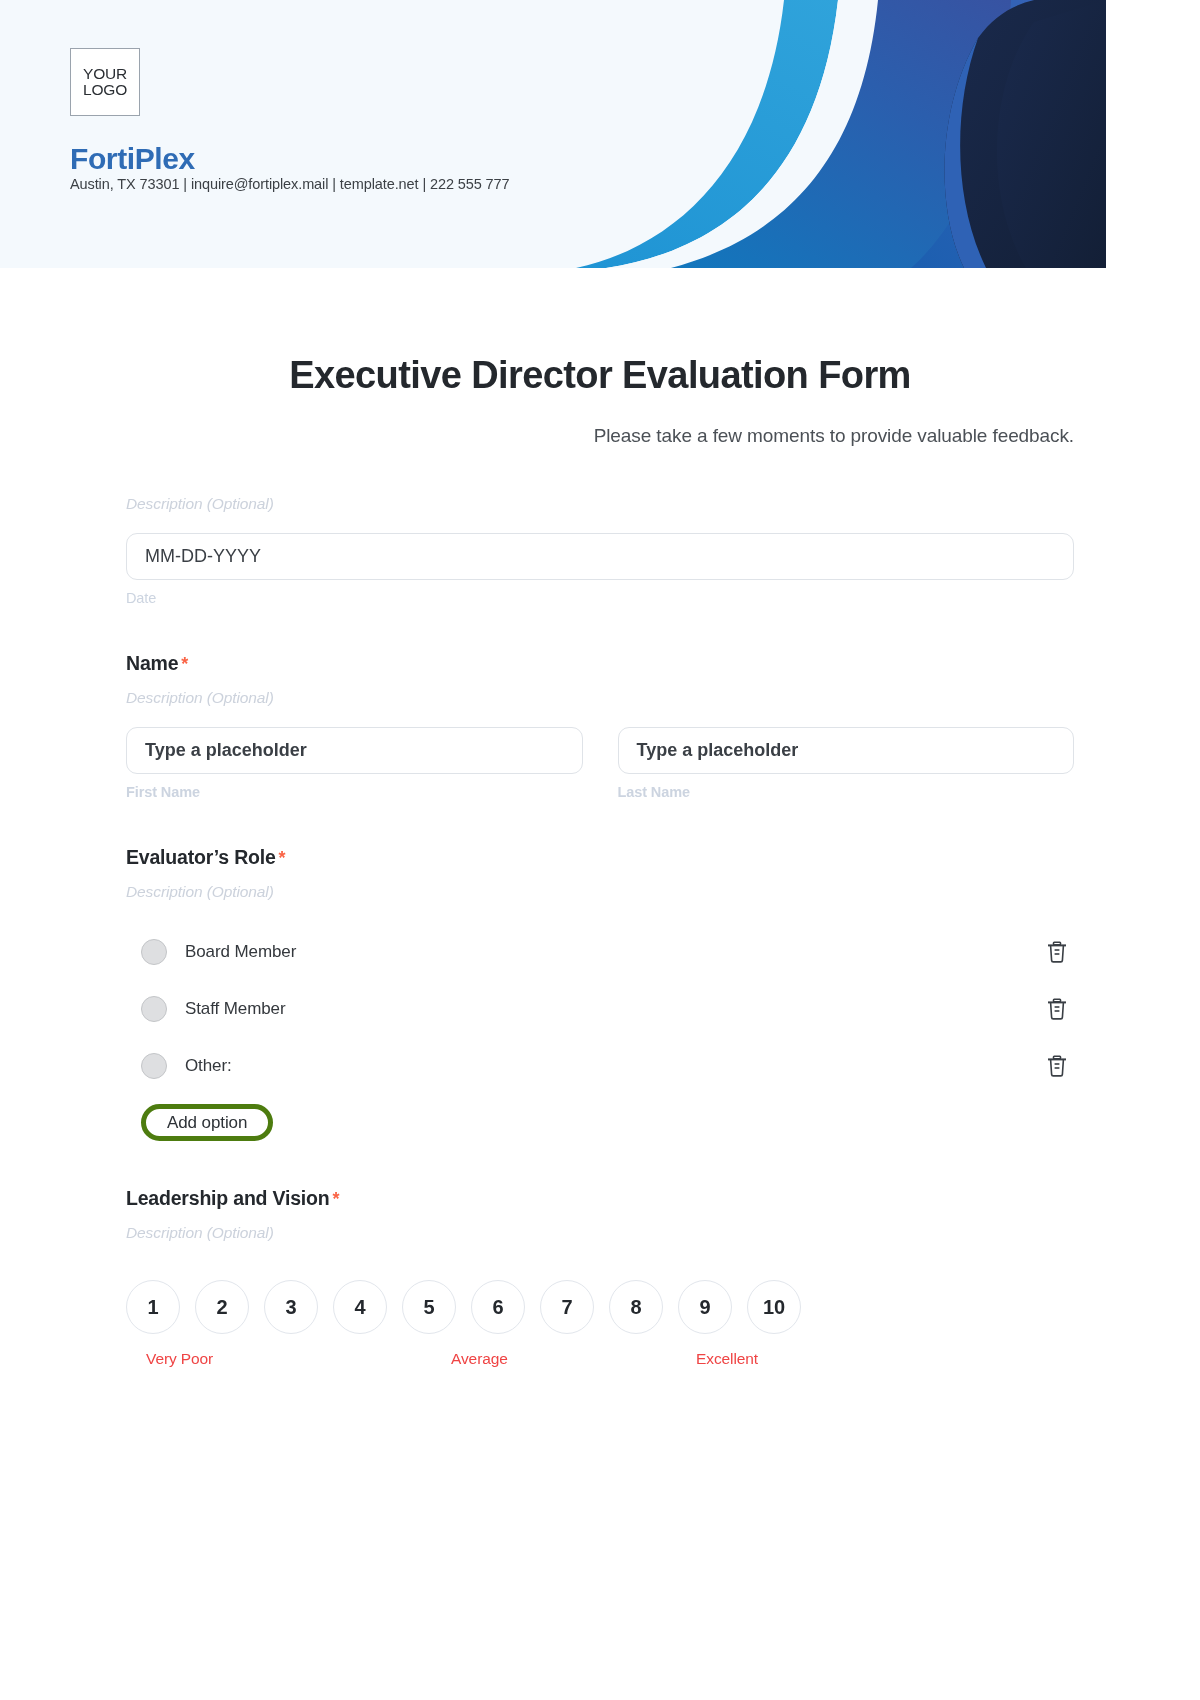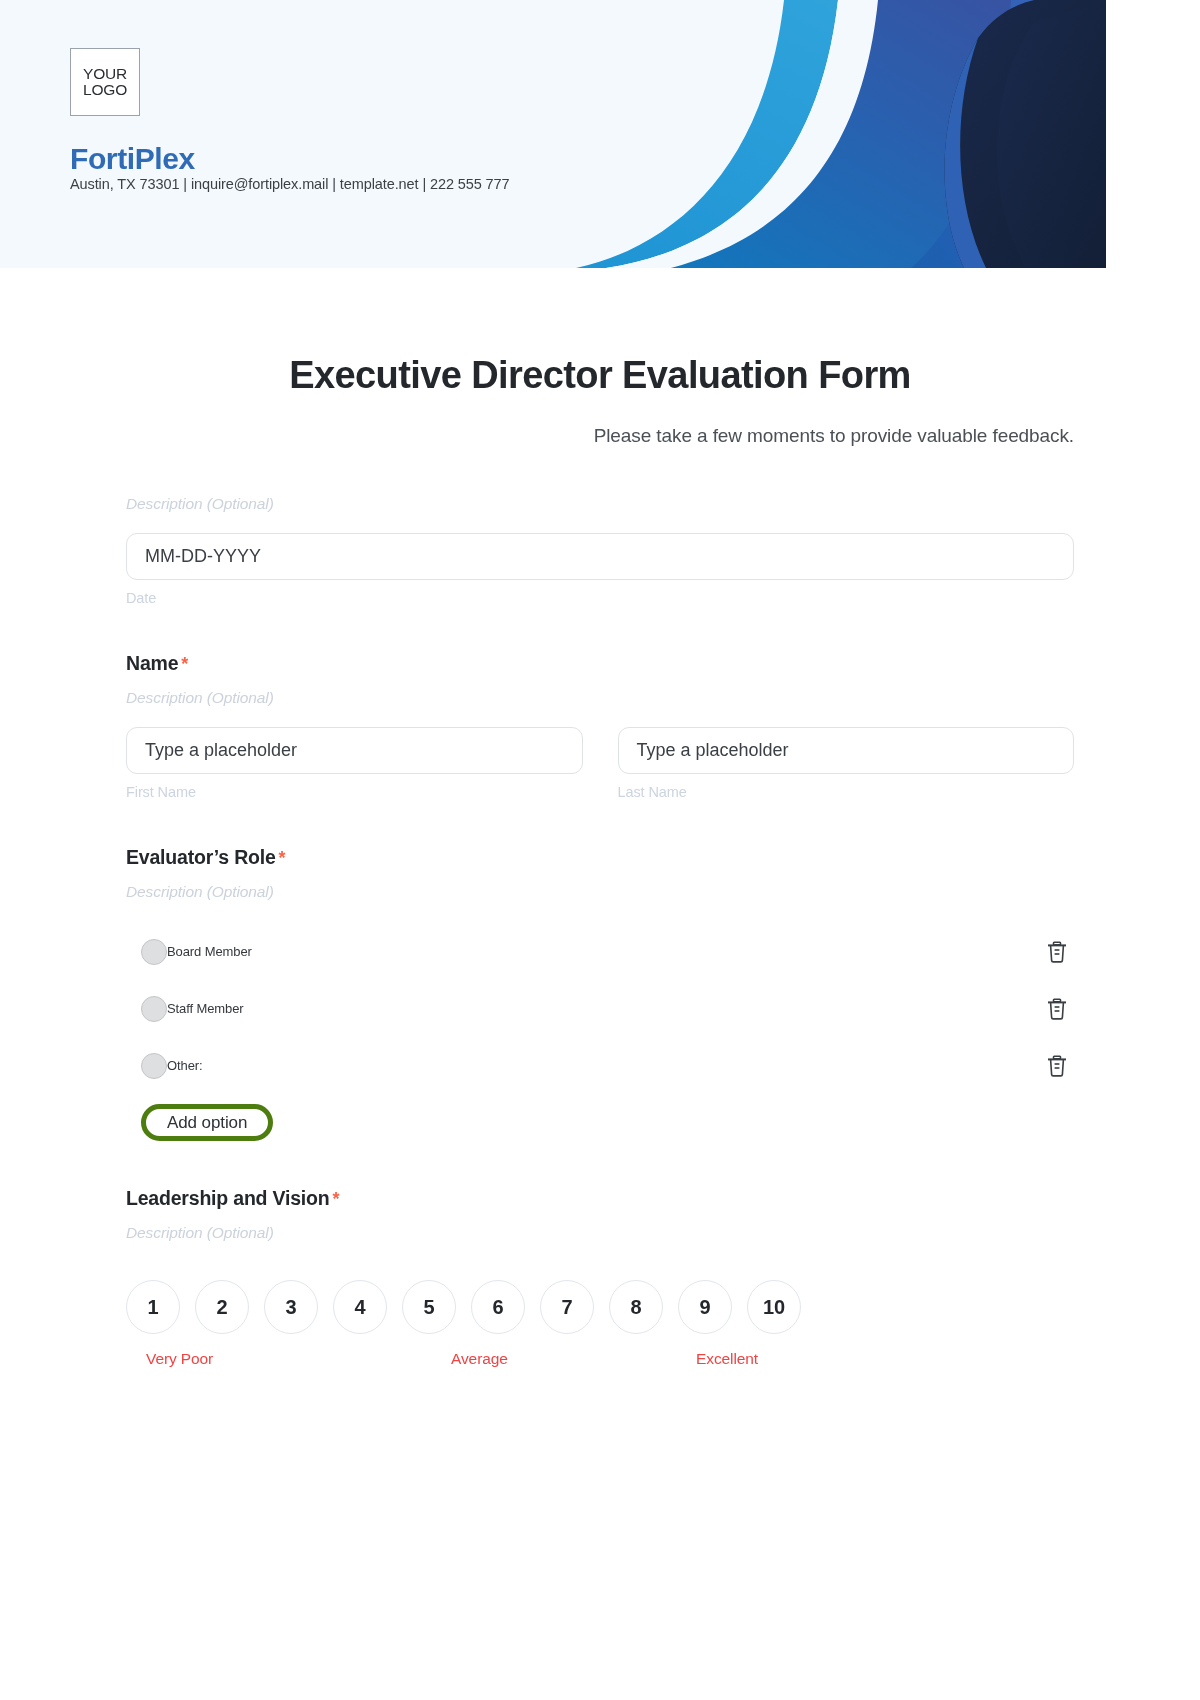--- a/index.html
+++ b/index.html
@@ -122,41 +122,42 @@
     font-size: 18px;
     color: #3a3f45;
   }
   .input-sublabel {
     margin-top: 10px;
     font-size: 14.5px;
     color: #ccd4e0;
     letter-spacing: -0.1px;
   }
 
-  .name-row { display: flex; gap: 35px; }
+  .name-row { display: flex; gap: 35px; font-weight: bold; }
   .name-col { flex: 1; }
 
   
   .options { margin-top: 22px; }
   .option-row {
     height: 57px;
     display: flex;
     align-items: center;
   }
   .radio-dot {
     width: 26px;
     height: 26px;
     border-radius: 50%;
     background: #dedfe1;
     border: 1px solid #c3c5c8;
     margin-left: 15px;
     flex: none;
   }
   .option-text {
-    font-size: 13px;
+    margin-left: 18px;
+    font-size: 17px;
     color: #34383d;
     letter-spacing: -0.1px;
     flex: 1;
   }
   .trash-btn {
     width: 26px;
     height: 28px;
     flex: none;
     margin-right: 4px;
     display: flex;

